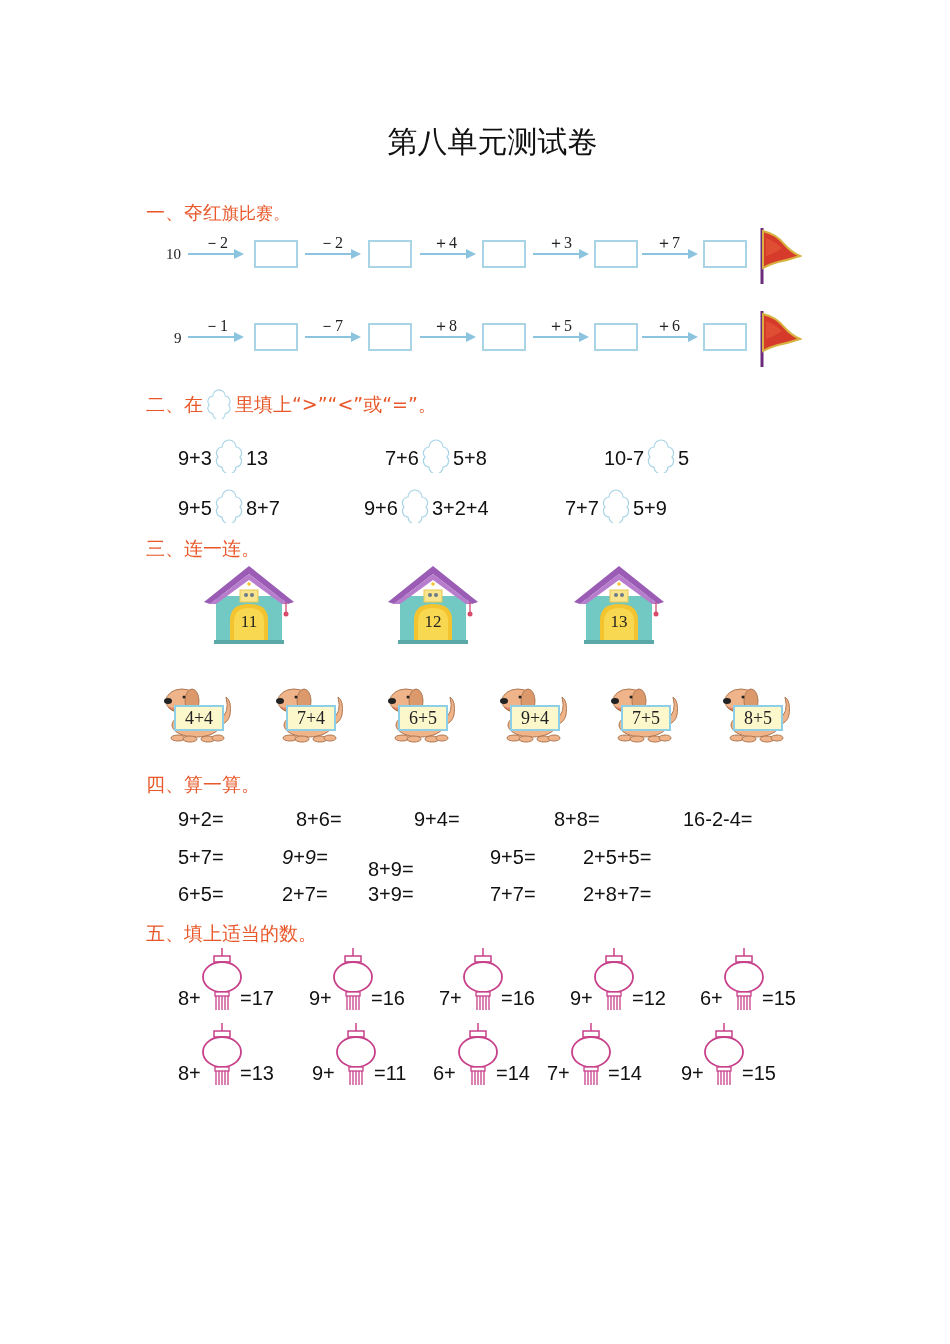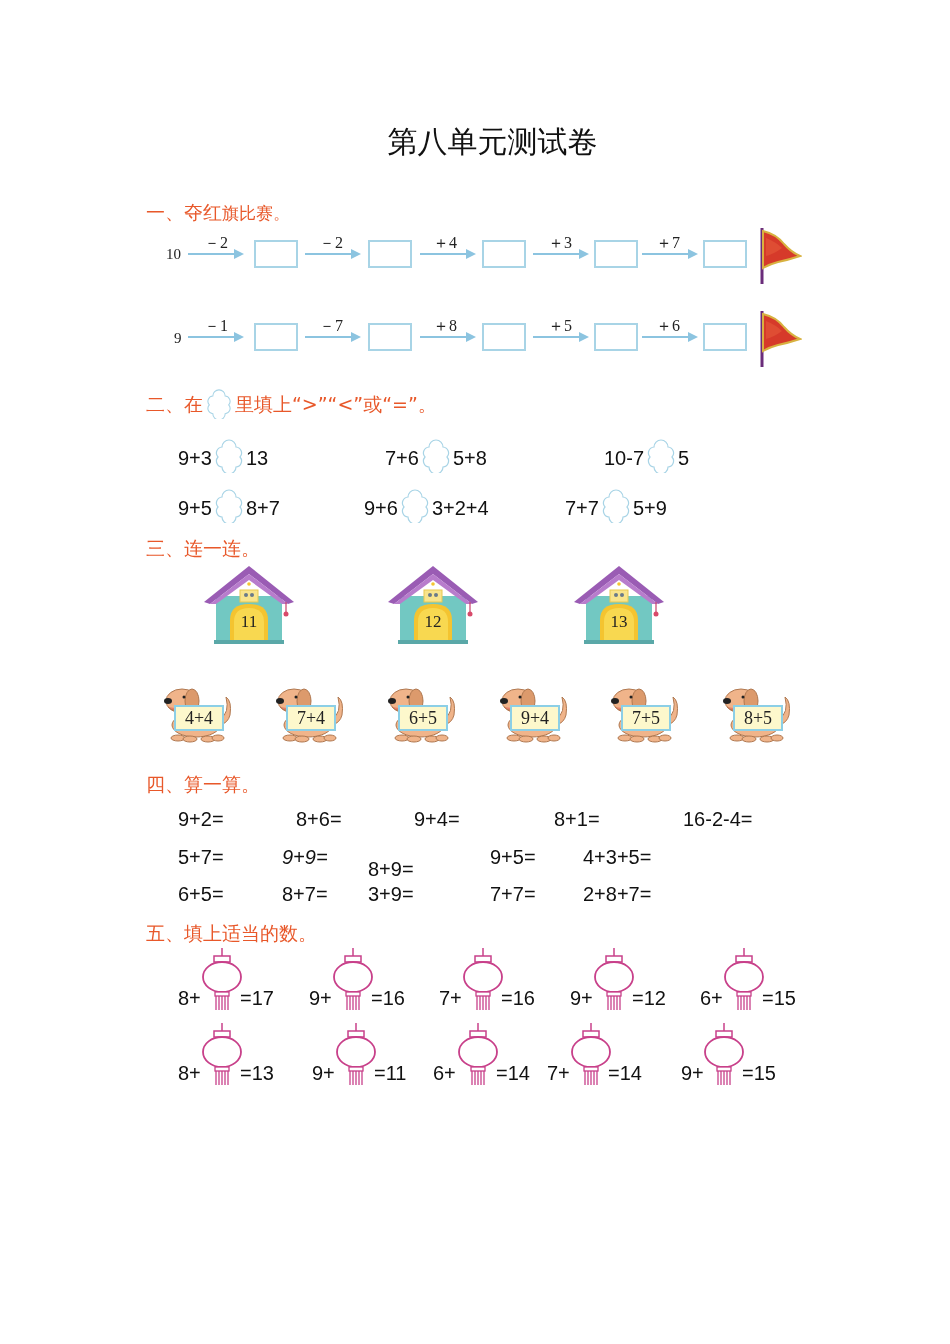--- a/index.html
+++ b/index.html
@@ -260,31 +260,31 @@
   <div class="dog-card">8+5</div>
 </div>
 
 <div class="abs section-head" style="left:146px; top:772px;">
   <span>四、</span><span>算一算。</span>
 </div>
 
 <div class="abs expr" style="left:178px; top:808px;">9+2=</div>
 <div class="abs expr" style="left:296px; top:808px;">8+6=</div>
 <div class="abs expr" style="left:414px; top:808px;">9+4=</div>
-<div class="abs expr" style="left:554px; top:808px;">8+1=</div>
+<div class="abs expr" style="left:554px; top:808px;">8+8=</div>
 <div class="abs expr" style="left:683px; top:808px;">16-2-4=</div>
 
 <div class="abs expr" style="left:178px; top:846px;">5+7=</div>
 <div class="abs expr" style="left:282px; top:846px;font-style:italic;">9+9=</div>
 <div class="abs expr" style="left:368px; top:846px;margin-top:12px;">8+9=</div>
 <div class="abs expr" style="left:490px; top:846px;">9+5=</div>
-<div class="abs expr" style="left:583px; top:846px;">4+3+5=</div>
+<div class="abs expr" style="left:583px; top:846px;">2+5+5=</div>
 
 <div class="abs expr" style="left:178px; top:883px;">6+5=</div>
-<div class="abs expr" style="left:282px; top:883px;">8+7=</div>
+<div class="abs expr" style="left:282px; top:883px;">2+7=</div>
 <div class="abs expr" style="left:368px; top:883px;text-align:right;">3+9=</div>
 <div class="abs expr" style="left:490px; top:883px;">7+7=</div>
 <div class="abs expr" style="left:583px; top:883px;">2+8+7=</div>
 
 <div class="abs section-head" style="left:146px; top:921px;">
   <span>五、</span><span>填上适当的数。</span>
 </div>
 
 <div class="abs expr" style="left:178px; top:987px;">8+</div>
 <svg class="abs" style="left:200px; top:948px;" width="44" height="62">

